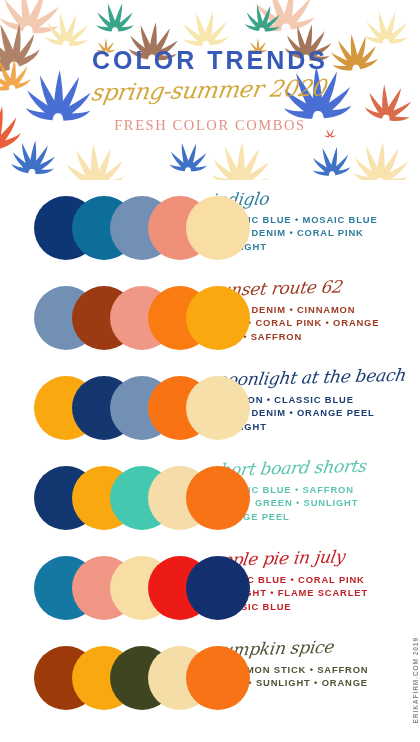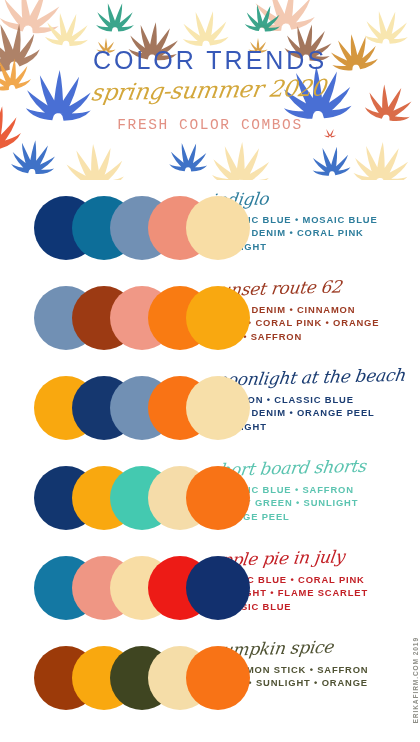--- a/index.html
+++ b/index.html
@@ -46,21 +46,21 @@
     height: 180px;
     display: flex;
     flex-direction: column;
     align-items: center;
     justify-content: center;
     z-index: 5;
   }
   #title-main {
     font-family: "Liberation Sans", sans-serif;
     font-size: 25px;
-    font-weight: 400;
+    font-weight: 700;
     letter-spacing: 3.0px;
     color: #3759b8;
     line-height: 1;
     margin-bottom: 2px;
     white-space: nowrap;
     text-align: right;
   }
   #title-script-wrap {
     height: 30px;
     display: flex;
@@ -74,21 +74,21 @@
     font-style: italic;
     font-size: 23px;
     font-weight: 400;
     color: #d3a73b;
     letter-spacing: -0.5px;
     transform: skewX(-12deg) rotate(-1.2deg);
     white-space: nowrap;
     line-height: 1;
   }
   #title-sub {
-    font-family: Liberation Mono, monospace;
+    font-family: Liberation Serif, serif;
     font-size: 14.5px;
     font-weight: 400;
     letter-spacing: 1.6px;
     color: #e29184;
     line-height: 1;
     margin-top: 11px;
     white-space: nowrap;
     text-align: center;
   }
 

